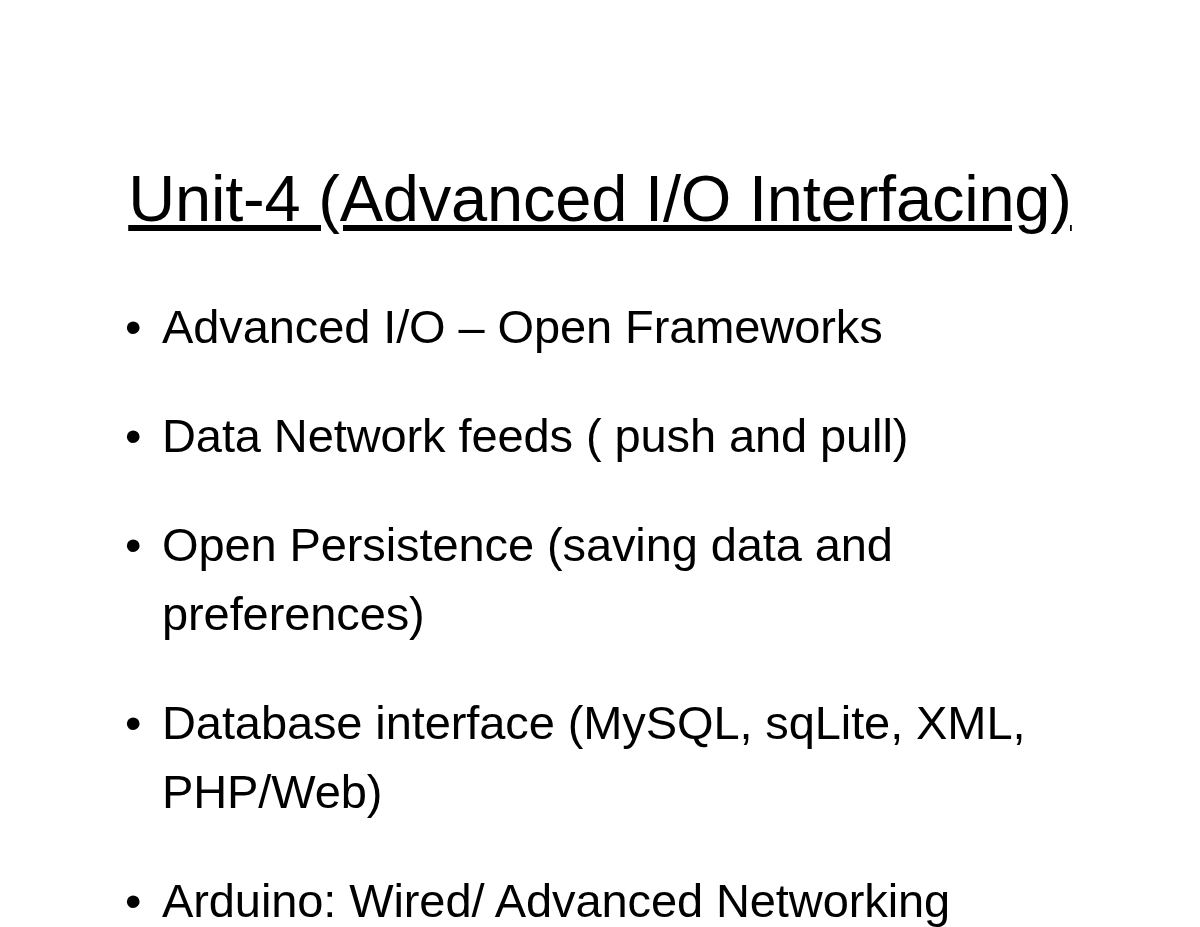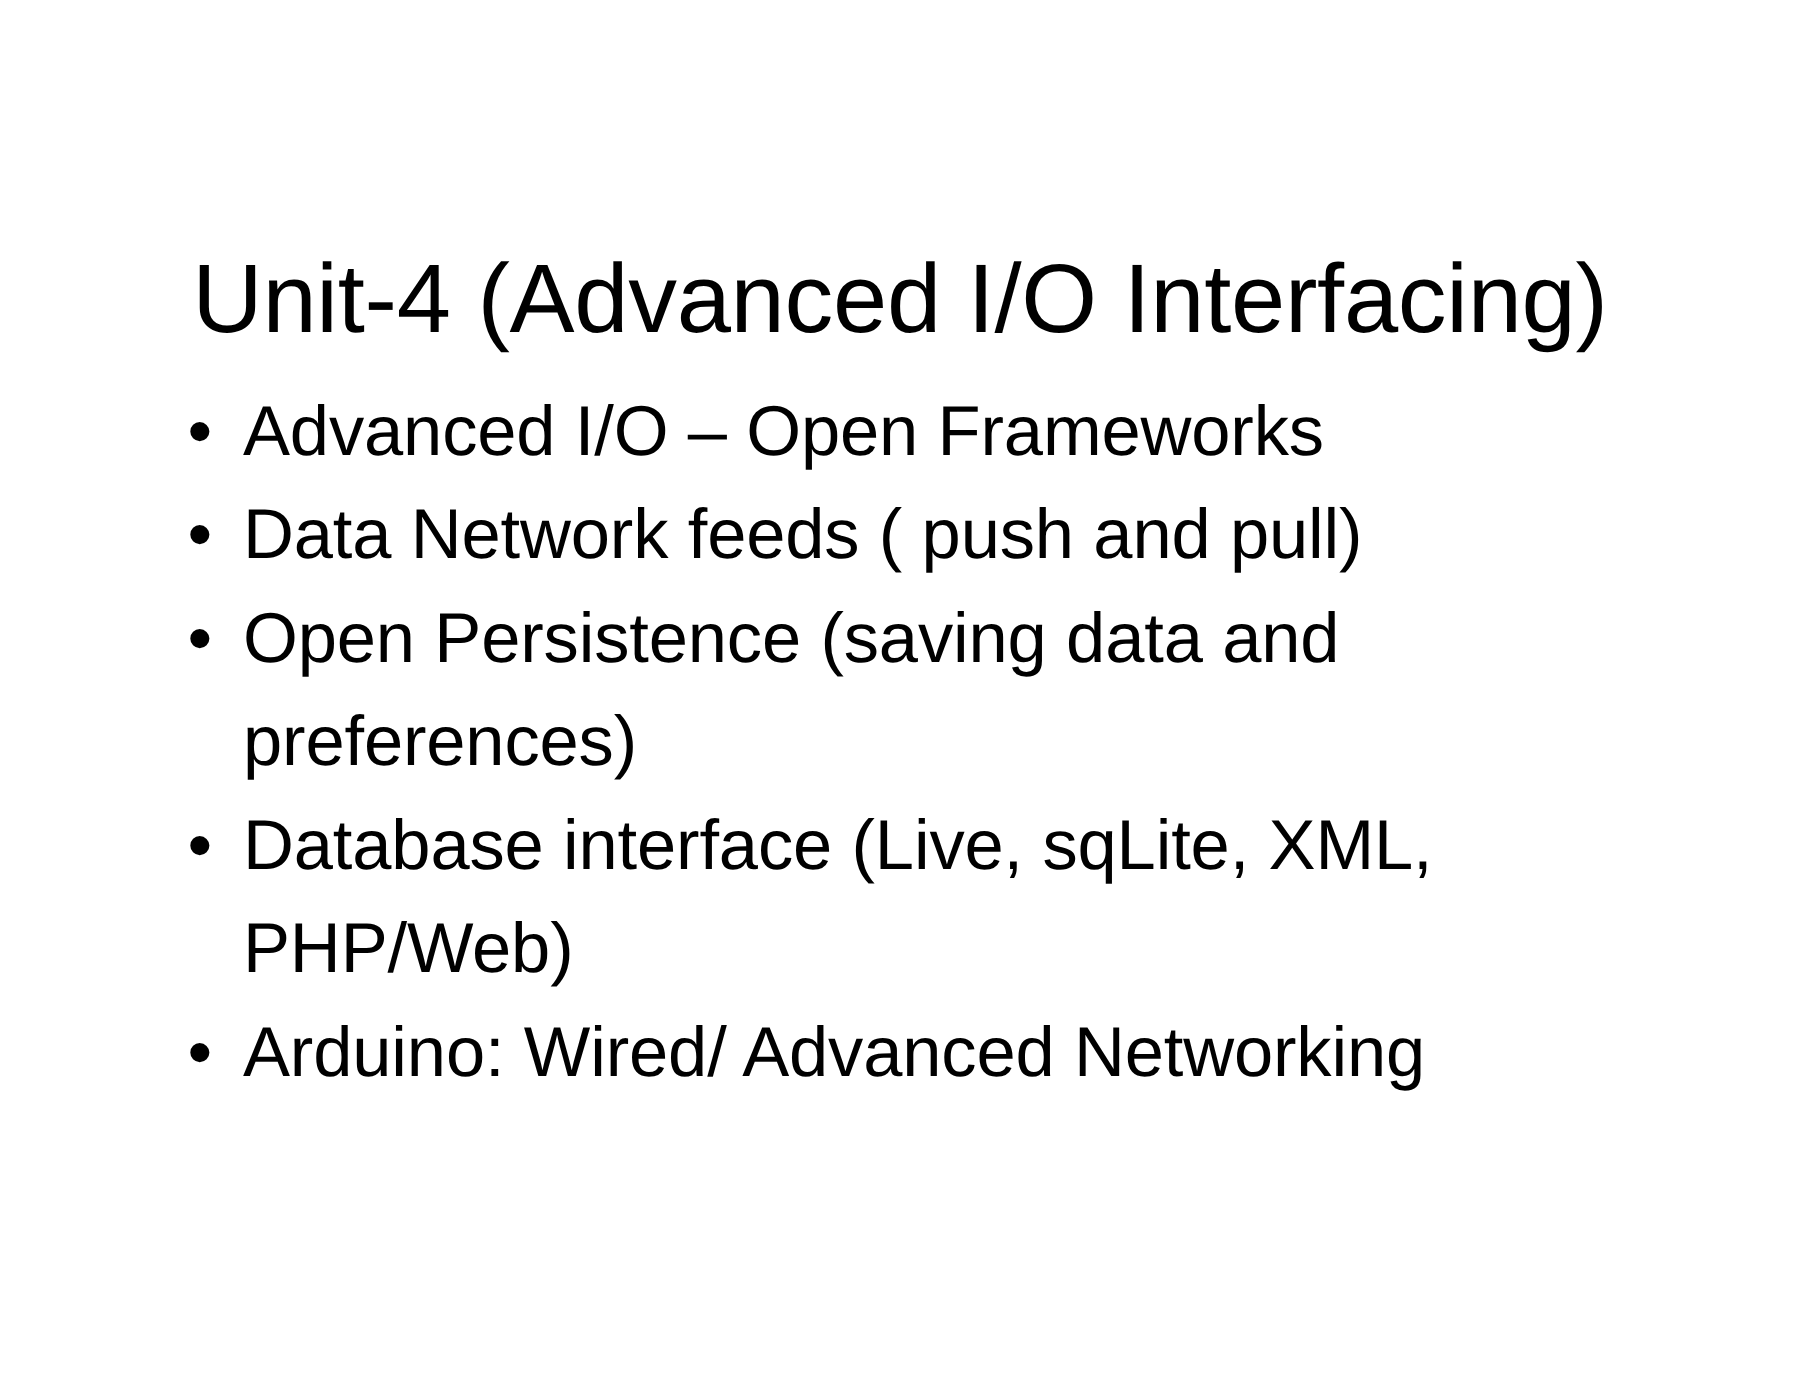--- a/index.html
+++ b/index.html
@@ -30,20 +30,21 @@
     left: 0;
     top: 118px;
     width: 1200px;
     text-align: center;
     font-size: 65px;
     line-height: 74px;
     font-weight: 400;
     letter-spacing: -0.2px;
     color: #000000;
     white-space: nowrap;
+    text-decoration: underline;
   }
 
   
   .slide-body {
     position: absolute;
     left: 120px;
     top: 252px;
     width: 1010px;
   }
 
@@ -70,20 +71,21 @@
     top: 0;
     width: 22px;
     font-size: 47px;
     line-height: 69px;
     text-align: left;
     color: #000000;
   }
 
   .bullet-text {
     display: block;
+    margin-top: 40px;
   }
 </style>
 </head>
 <body>
 
 <div class="slide">
 
   <h1 class="slide-title">Unit-4 (Advanced I/O Interfacing)</h1>
 
   <div class="slide-body">
@@ -99,21 +101,21 @@
         <span class="bullet-text">Data Network feeds ( push and pull)</span>
       </li>
 
       <li class="bullet-item">
         <span class="bullet-marker">•</span>
         <span class="bullet-text">Open Persistence (saving data and preferences)</span>
       </li>
 
       <li class="bullet-item">
         <span class="bullet-marker">•</span>
-        <span class="bullet-text">Database interface (Live, sqLite, XML, PHP/Web)</span>
+        <span class="bullet-text">Database interface (MySQL, sqLite, XML, PHP/Web)</span>
       </li>
 
       <li class="bullet-item">
         <span class="bullet-marker">•</span>
         <span class="bullet-text">Arduino: Wired/ Advanced Networking</span>
       </li>
 
     </ul>
   </div>
 

